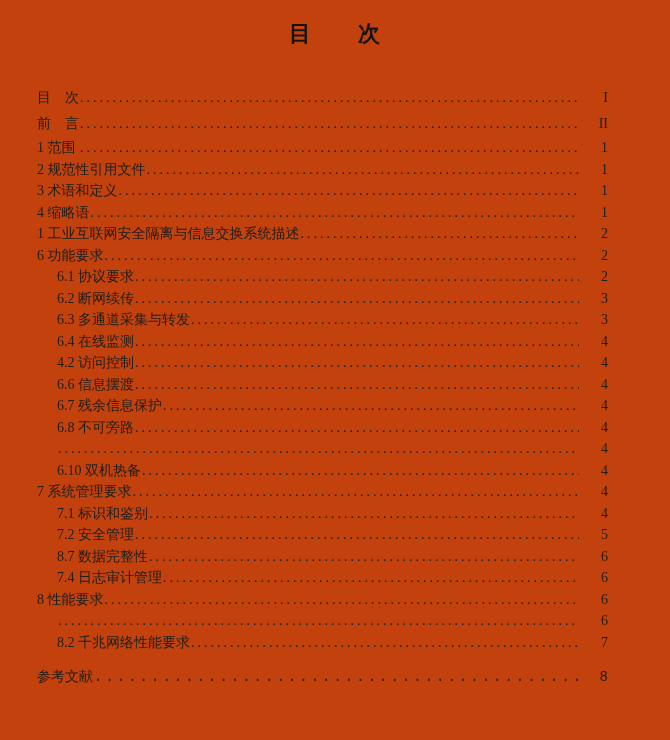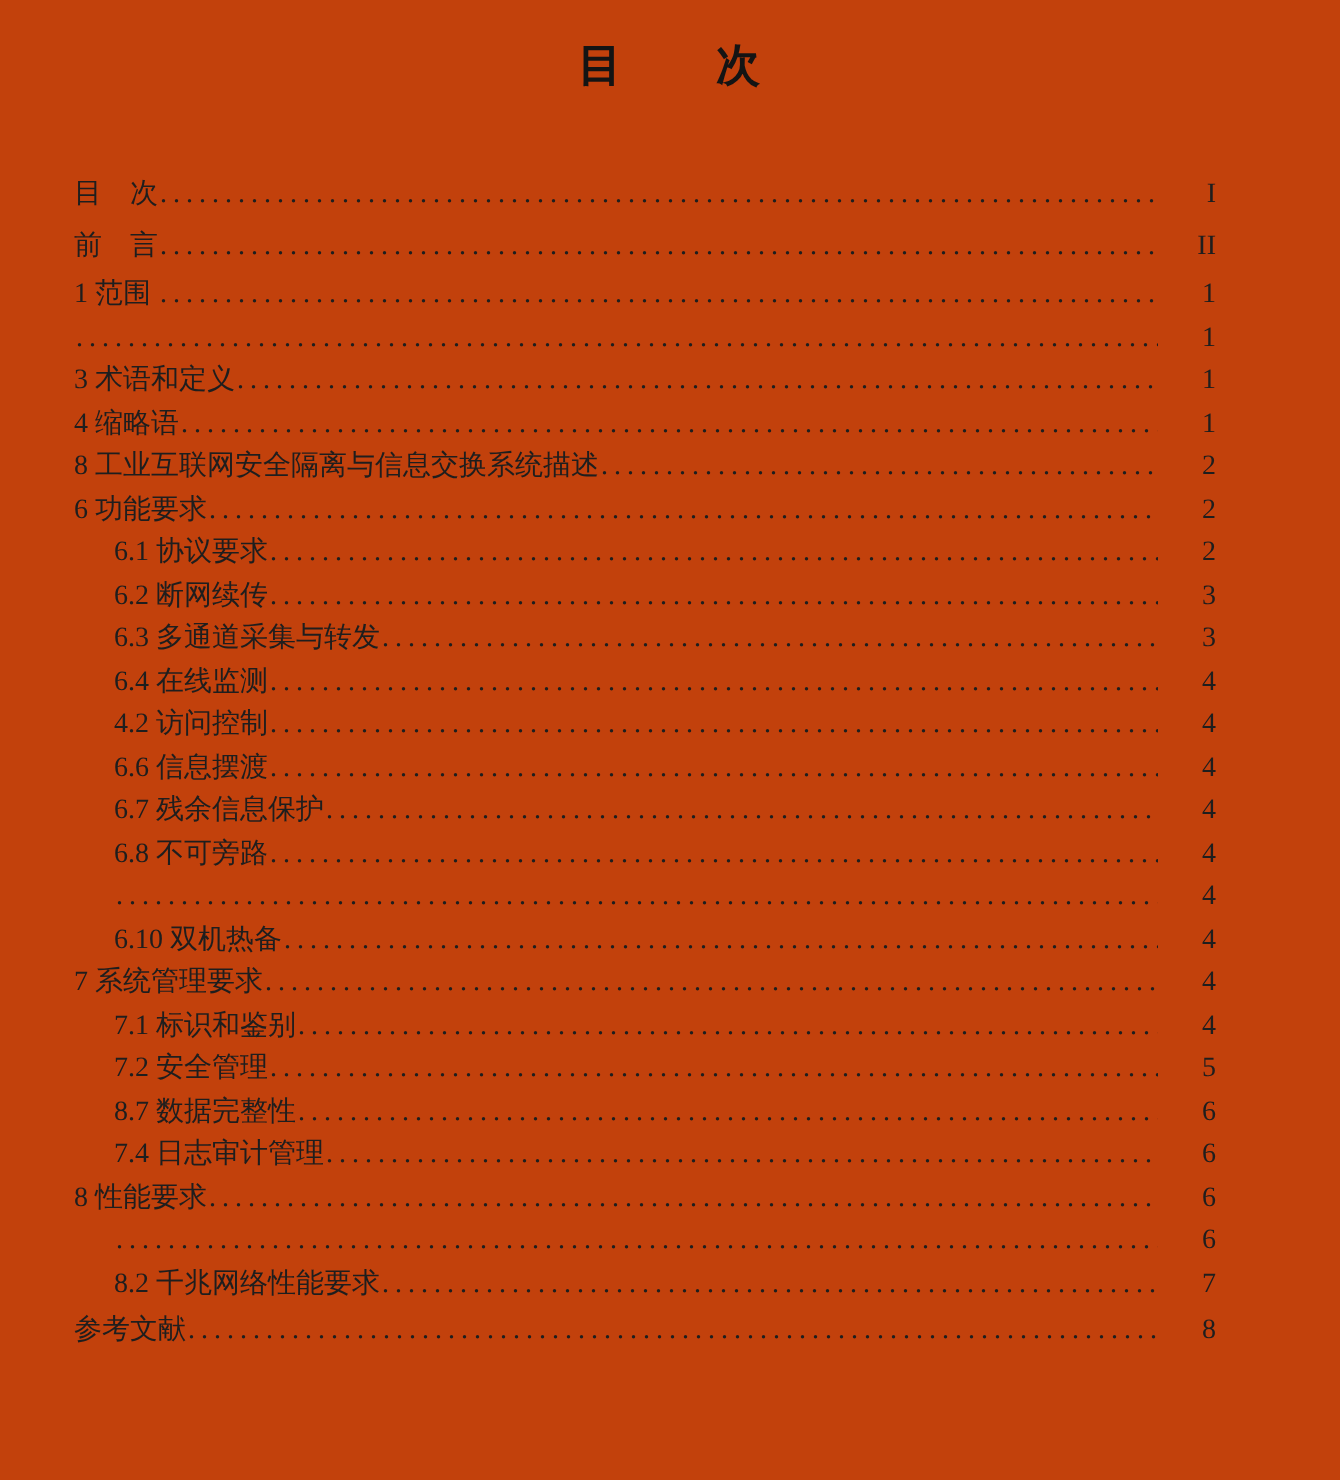--- a/index.html
+++ b/index.html
@@ -36,21 +36,22 @@
     align-items: baseline;
     height: 21.5px;
     line-height: 21.5px;
     cursor: pointer;
   }
   .toc-row.front-matter {
     height: 26px;
     line-height: 26px;
   }
   .toc-row.last-entry {
-    margin-top: 2px;
+    margin-top: 14px;
+    font-family: Liberation Mono, monospace;
   }
   .toc-row.sub {
     padding-left: 20px;
   }
   .row-label {
     flex: 0 0 auto;
     white-space: pre;
   }
   .dots {
     flex: 1 1 auto;
@@ -82,35 +83,36 @@
     <span class="row-label">前　言</span>
     <span class="dots">................................................................................................................................................................</span>
     <span class="page-num">II</span>
   </div>
       <div class="toc-row">
     <span class="row-label">1 范围 </span>
     <span class="dots">................................................................................................................................................................</span>
     <span class="page-num">1</span>
   </div>
       <div class="toc-row">
+    <span class="row-label">2 规范性引用文件</span>
     <span class="dots">................................................................................................................................................................</span>
     <span class="page-num">1</span>
   </div>
       <div class="toc-row">
     <span class="row-label">3 术语和定义</span>
     <span class="dots">................................................................................................................................................................</span>
     <span class="page-num">1</span>
   </div>
       <div class="toc-row">
     <span class="row-label">4 缩略语</span>
     <span class="dots">................................................................................................................................................................</span>
     <span class="page-num">1</span>
   </div>
       <div class="toc-row">
-    <span class="row-label">8 工业互联网安全隔离与信息交换系统描述</span>
+    <span class="row-label">1 工业互联网安全隔离与信息交换系统描述</span>
     <span class="dots">................................................................................................................................................................</span>
     <span class="page-num">2</span>
   </div>
       <div class="toc-row">
     <span class="row-label">6 功能要求</span>
     <span class="dots">................................................................................................................................................................</span>
     <span class="page-num">2</span>
   </div>
       <div class="toc-row sub">
     <span class="row-label">6.1 协议要求</span>

